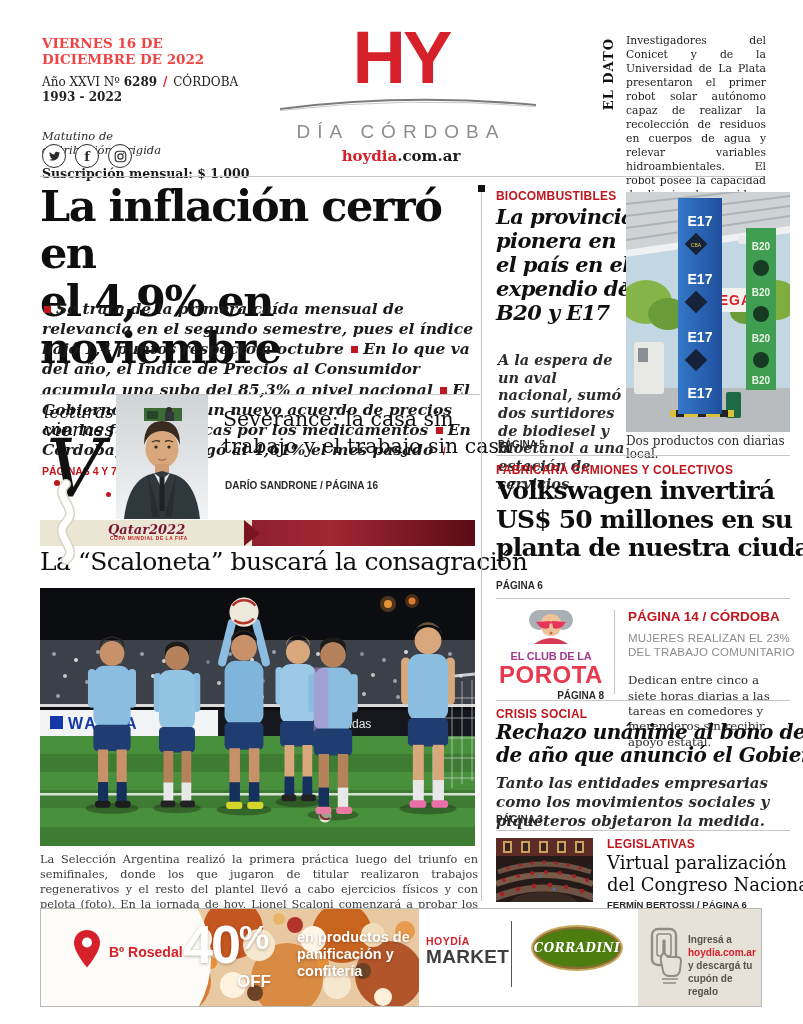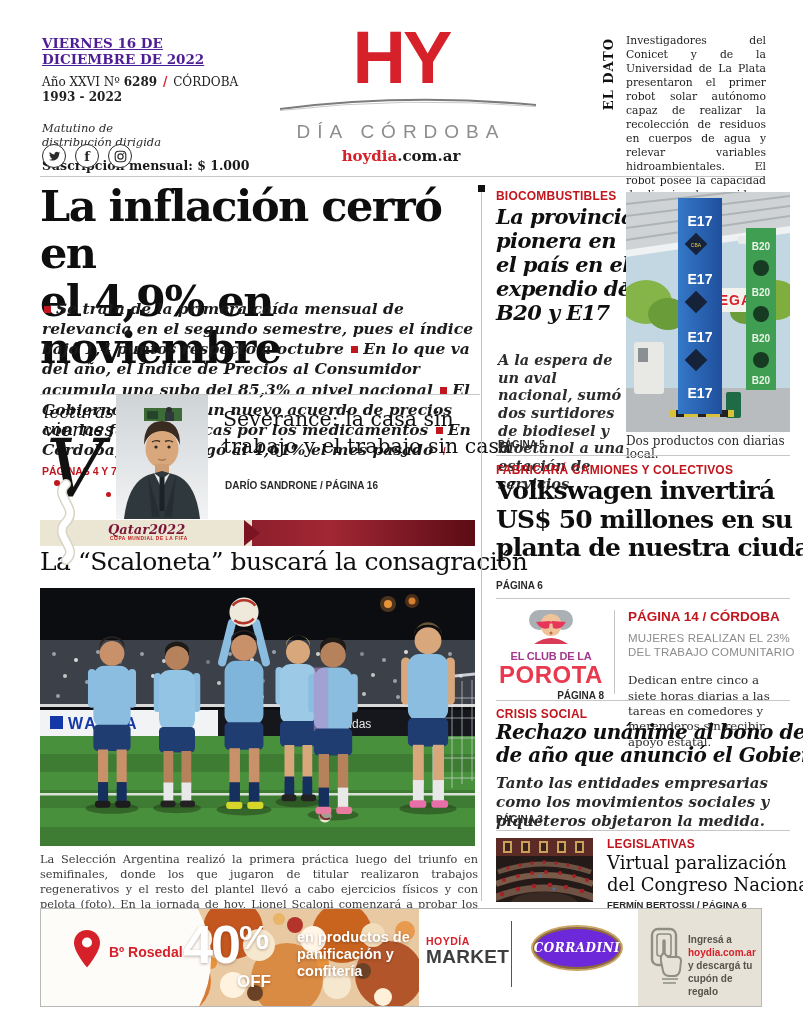--- a/index.html
+++ b/index.html
@@ -1,25 +1,25 @@
 <!DOCTYPE html>
 <html><head>
 <meta charset="utf-8">
 <style>
   html,body{margin:0;padding:0;background:#fff;}
   .page{position:relative;width:803px;height:1024px;background:#fff;overflow:hidden;
         font-family:"Liberation Sans",sans-serif;color:#1a1a1a;}
   
   .mh-left{position:absolute;left:42px;top:36px;width:210px;}
-  .mh-date{font:700 13.5px/1.18 "DejaVu Serif",serif;color:#4c1d95;text-decoration:underline;}
+  .mh-date{font:700 13.5px/1.18 "DejaVu Serif",serif;color:#ef4444;}
   .mh-edition{margin-top:7px;font:12px/1.25 "DejaVu Serif",serif;color:#222;}
   .mh-edition .num{font-weight:700;}
   .mh-edition .slash{color:#d6212a;font-weight:700;padding:0 2px;}
   .mh-years{font:700 12px/1.2 "DejaVu Serif",serif;}
-  .mh-matutino{margin-top:16px;font:italic 400 11.5px/1.25 "DejaVu Serif",serif;color:#2a2a2a;}
+  .mh-matutino{margin-top:24px;font:italic 400 11.5px/1.25 "DejaVu Serif",serif;color:#2a2a2a;}
   .mh-subs{margin-top:8px;font:700 12.5px/1.2 "DejaVu Serif",serif;}
   .social{position:absolute;left:0;top:108px;display:flex;gap:9px;}
   .sicon{width:22px;height:22px;border:1.5px solid #2b2b2b;border-radius:50%;
          display:flex;align-items:center;justify-content:center;background:#fff;cursor:pointer;}
   .sicon .fb{font:700 13px/1 "DejaVu Serif",serif;color:#2b2b2b;}
   
   .mh-center{position:absolute;left:278px;top:20px;width:246px;text-align:center;}
   .hoy-row{display:flex;align-items:center;justify-content:center;height:76px;}
   .hoy-letter{font:800 74px/1 "Liberation Sans",sans-serif;color:#d6212a;letter-spacing:-3px;}
   .badge{position:relative;width:64px;height:64px;margin:0 -4px;flex:0 0 auto;}
@@ -136,21 +136,21 @@
   .ad-off{position:absolute;left:196px;top:64px;font:800 17px/1 "Liberation Sans",sans-serif;color:#fff;
           text-shadow:0 1px 3px rgba(60,20,0,.35);}
   .ad-products{position:absolute;left:256px;top:20px;width:116px;
                font:800 14.5px/1.18 "Liberation Sans",sans-serif;color:#fff;
                text-shadow:0 1px 3px rgba(60,20,0,.4);}
   .ad-market{position:absolute;left:385px;top:27px;width:80px;}
   .ad-market .m1{font:900 10.5px/1 "Liberation Sans",sans-serif;color:#d6212a;letter-spacing:0.5px;}
   .ad-market .m2{font:900 19px/1.1 "Liberation Sans",sans-serif;color:#3f3f3f;letter-spacing:0.3px;}
   .ad-div{position:absolute;left:470px;top:12px;height:66px;border-left:1.5px solid #555;}
   .ad-corr{position:absolute;left:490px;top:16px;width:88px;height:42px;border-radius:50%;
-           background:#6d28d9;border:2px solid #c9a75f;box-shadow:0 0 0 2px #8d6a34 inset;
+           background:#4d7c0f;border:2px solid #c9a75f;box-shadow:0 0 0 2px #8d6a34 inset;
            display:flex;align-items:center;justify-content:center;}
   .ad-corr span{font:italic 700 12px/1 "DejaVu Serif",serif;color:#fff;letter-spacing:0.5px;}
   .ad-coupon{position:absolute;left:597px;top:0;width:123px;height:97px;background:#e7e2d8;}
   .ad-hand{position:absolute;left:10px;top:18px;}
   .ad-coupon-txt{position:absolute;left:50px;top:24px;width:70px;
                  font:700 10px/1.3 "Liberation Sans",sans-serif;color:#55554b;}
   .ad-coupon-txt .lnk{color:#d6212a;cursor:pointer;}
   
   text{font-family:"Liberation Sans",sans-serif;}
 </style>

